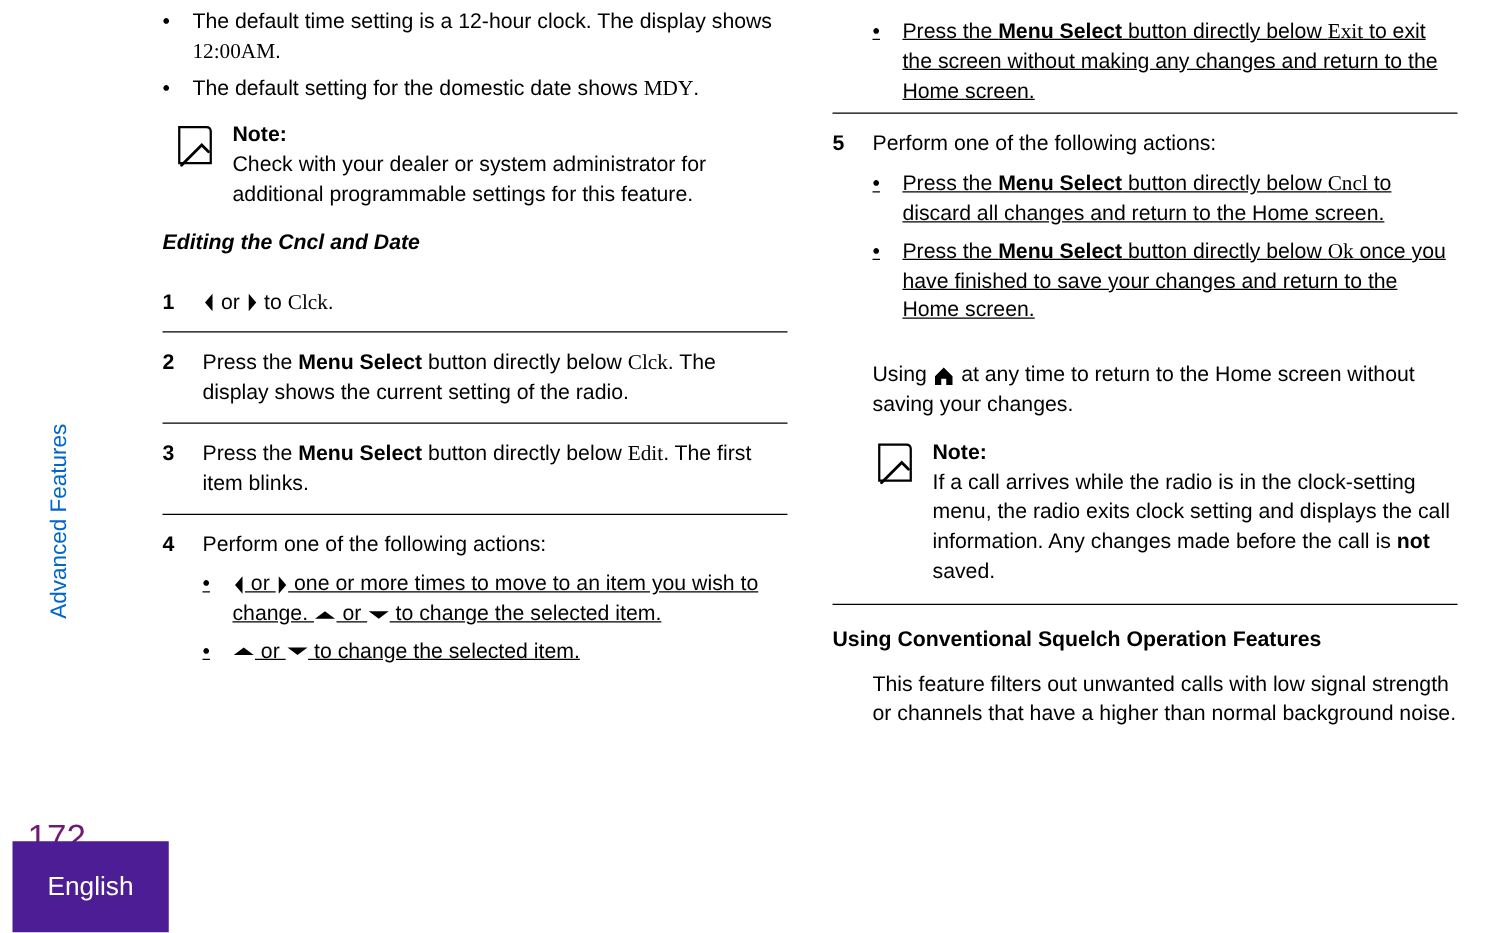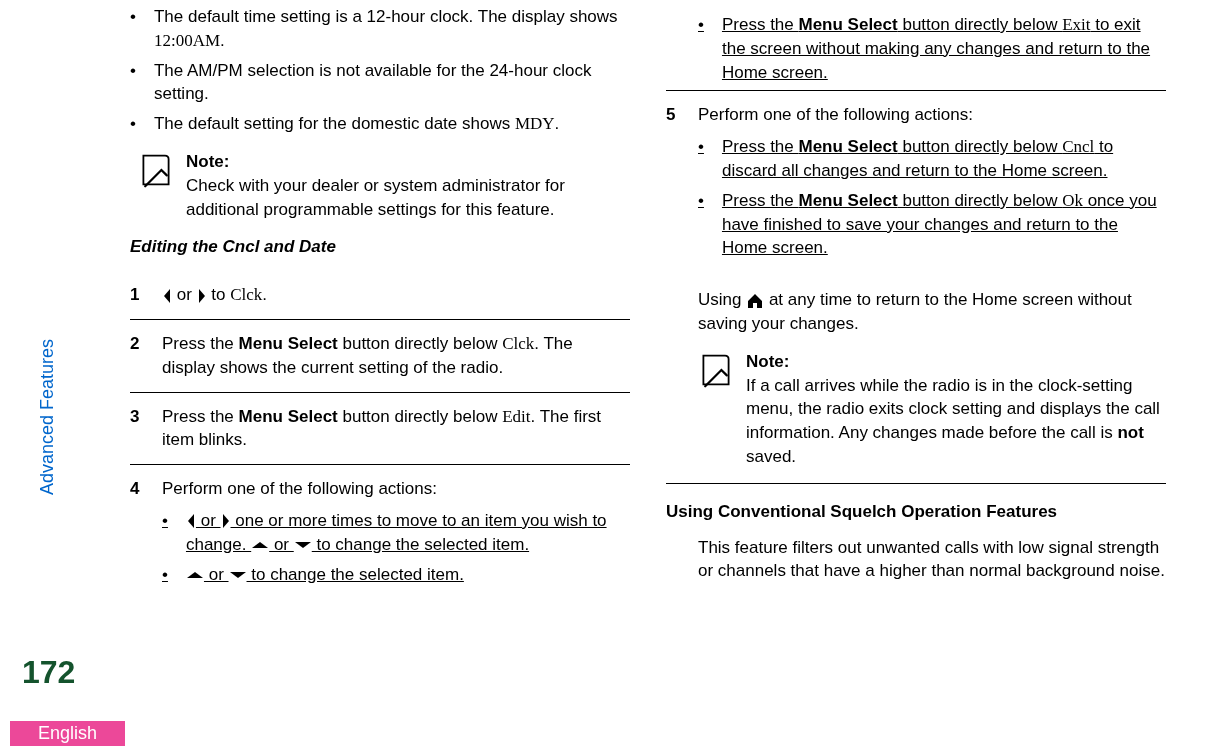--- a/index.html
+++ b/index.html
@@ -29,32 +29,32 @@
       transform: rotate(-90deg);
       transform-origin: left top;
       color: #0066cc;
       font-size: 18px;
       white-space: nowrap;
     }
     .page-number {
       position: absolute;
       left: 22px;
       top: 650px;
-      color: #14532d;
-      font-size: 32px;
-      font-weight: bold;
+      color: #701a75;
+      font-size: 28px;
+      font-weight: normal;
     }
     .lang-tab {
       position: absolute;
       bottom: 0;
       left: 10px;
-      background: #ec4899;
+      background: #4c1d95;
       color: #fff;
-      padding: 0 28px;
-      font-size: 18px;
+      padding: 22px 28px;
+      font-size: 21px;
     }
     .content {
       flex: 1;
       display: flex;
       gap: 36px;
       padding: 5px 40px 60px 60px;
     }
     .column {
       flex: 1;
       min-width: 0;
@@ -148,23 +148,20 @@
 
   <div class="content">
 
     <div class="column">
 
       <ul class="bullets">
         <li>
           <span>
             <span>The default time setting is a 12-hour clock. The display shows </span><span class="code-text">12:00AM</span><span>.</span>
           </span>
-        </li>
-        <li>
-          <span>The AM/PM selection is not available for the 24-hour clock setting.</span>
         </li>
         <li>
           <span>
             <span>The default setting for the domestic date shows </span><span class="code-text">MDY</span><span>.</span>
           </span>
         </li>
       </ul>
 
       <div class="note-block">
         <div class="note-icon">

